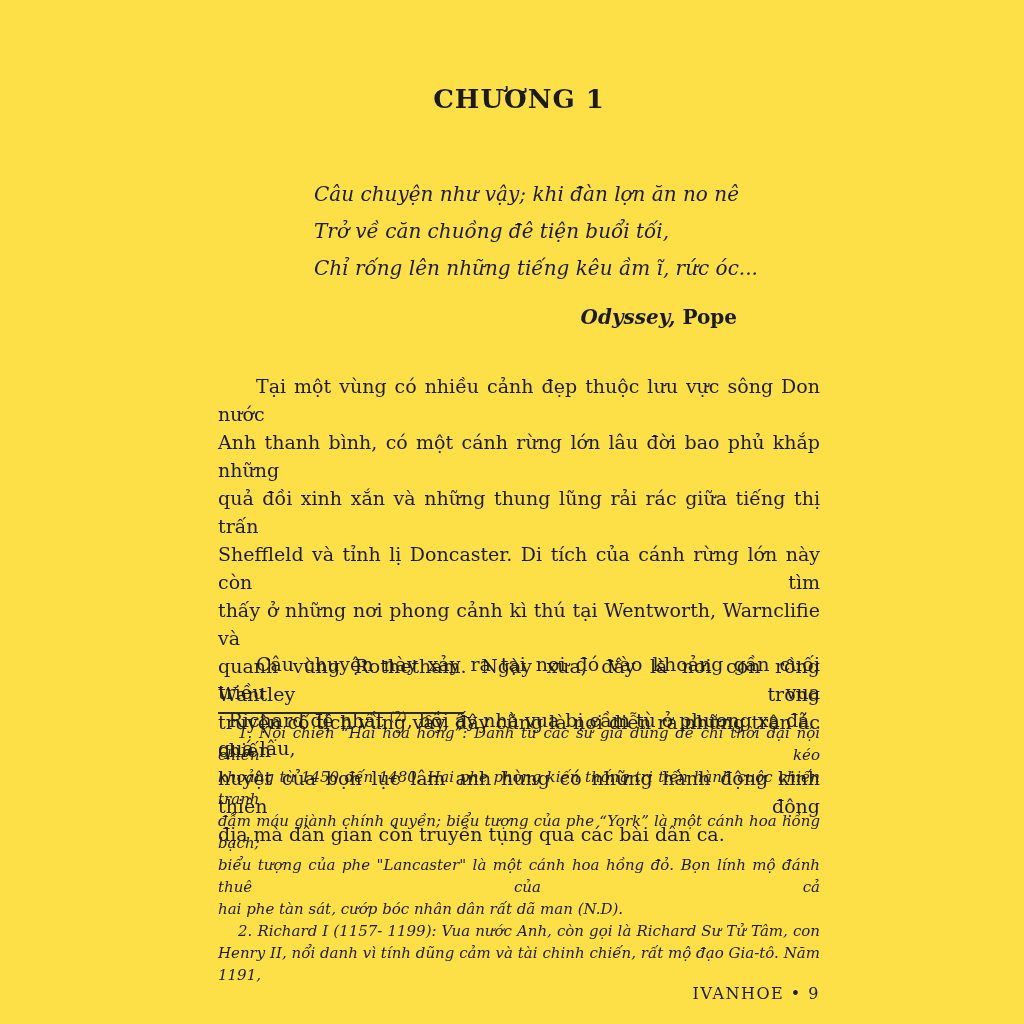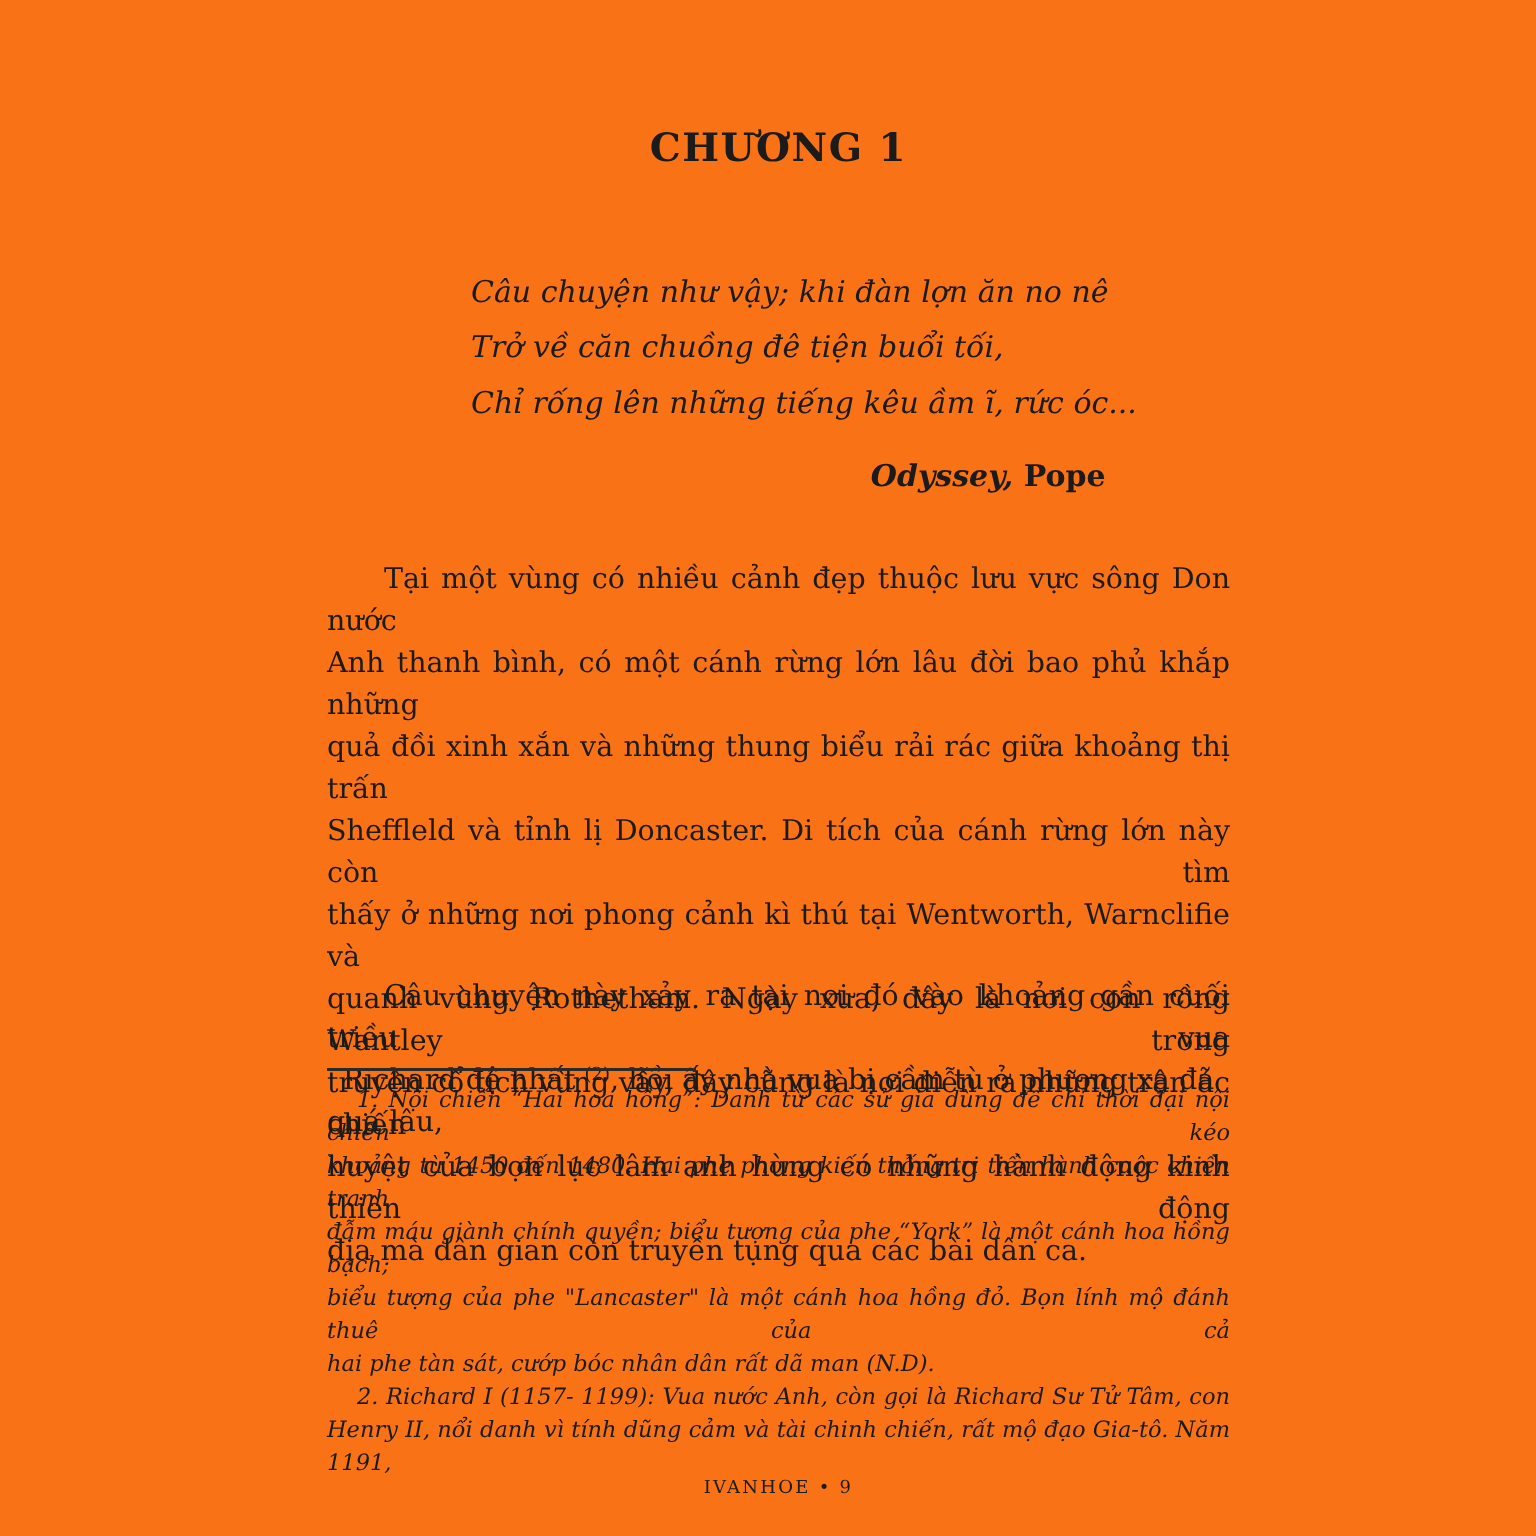--- a/index.html
+++ b/index.html
@@ -4,21 +4,21 @@
 <style>
   html, body { margin: 0; padding: 0; }
   body {
     width: 1024px; height: 1024px;
     background: #e9e9e9;
     font-family: "DejaVu Serif", "Liberation Serif", serif;
   }
   .page {
     position: relative;
     width: 1024px; height: 1024px;
-    background: #f97316;
+    background: #fde047;
     color: #1b1b1b;
     overflow: hidden;
   }
   .col { position: absolute; left: 218px; width: 602px; }
 
   .title {
     top: 84px;
     text-align: center;
     font-size: 26px;
     font-weight: 700;
@@ -62,22 +62,22 @@
   .footnotes {
     top: 722px;
     font-style: italic;
     font-size: 15px;
     line-height: 22px;
   }
   .footnotes .indent { text-indent: 20px; }
 
   .footer {
     top: 984px;
-    text-align: center;
-    font-size: 12px;
+    text-align: right;
+    font-size: 16px;
     letter-spacing: 1.5px;
   }
 </style>
 </head>
 <body>
 
 <div class="page">
 
   <div class="col title">CHƯƠNG 1</div>
 
@@ -88,21 +88,21 @@
   </div>
 
   <div class="col attribution">
     <span class="it">Odyssey,</span>
     <span>Pope</span>
   </div>
 
   <div class="col bodytext p1">
     <div class="jline indent">Tại một vùng có nhiều cảnh đẹp thuộc lưu vực sông Don nước</div>
     <div class="jline">Anh thanh bình, có một cánh rừng lớn lâu đời bao phủ khắp những</div>
-    <div class="jline">quả đồi xinh xắn và những thung biểu rải rác giữa khoảng thị trấn</div>
+    <div class="jline">quả đồi xinh xắn và những thung lũng rải rác giữa tiếng thị trấn</div>
     <div class="jline">Sheffleld và tỉnh lị Doncaster. Di tích của cánh rừng lớn này còn tìm</div>
     <div class="jline">thấy ở những nơi phong cảnh kì thú tại Wentworth, Warnclifie và</div>
     <div class="jline">quanh vùng Rothetham. Ngày xưa, đây là nơi con rồng Wantley trong</div>
     <div class="jline">truyện cổ tích vùng vẫy, đây cũng là nơi diễn ra những trận ác chiến</div>
     <div class="jline">huyệt của bọn lục lâm anh hùng có những hành động kinh thiên động</div>
     <div class="lline">địa mà dân gian còn truyền tụng qua các bài dân ca.</div>
   </div>
 
   <div class="col bodytext p2">
     <div class="jline indent">Câu chuyện này xảy ra tại nơi đó vào khoảng gần cuối triều vua</div>

